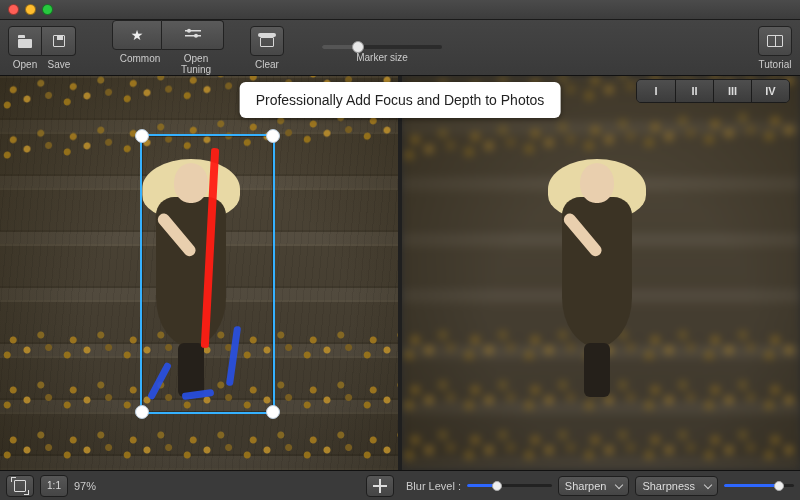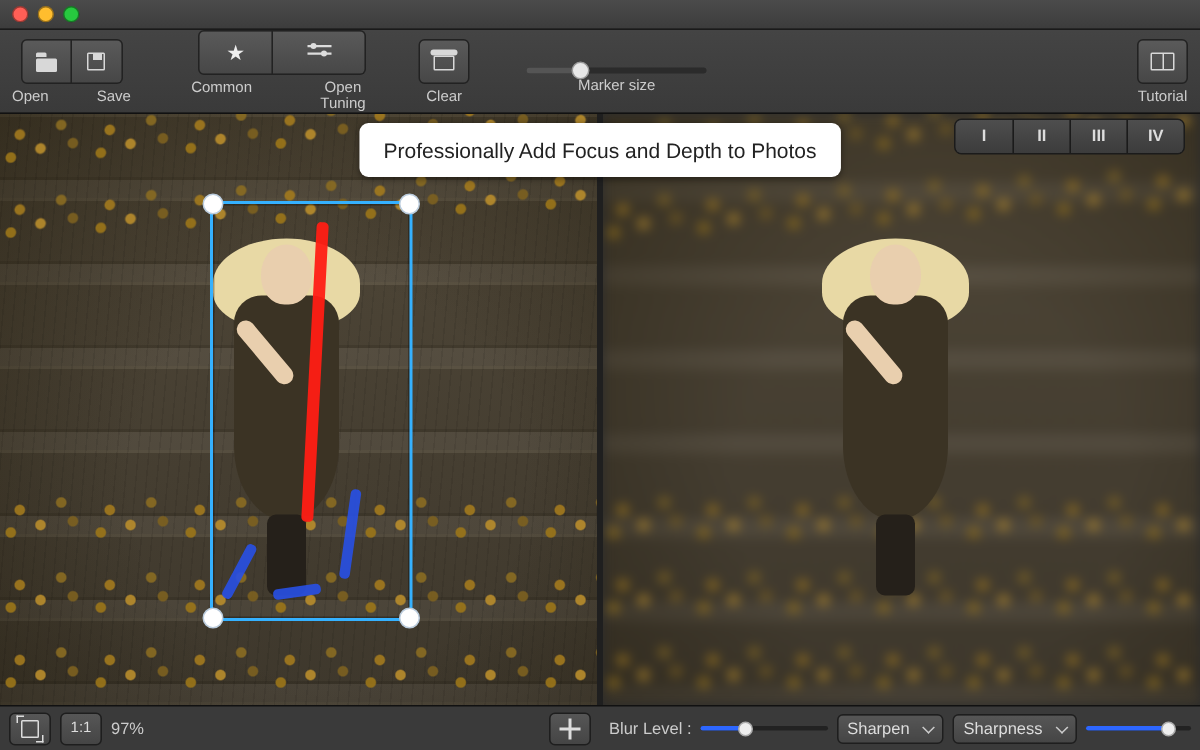--- a/index.html
+++ b/index.html
@@ -15,21 +15,21 @@
   
   .toolbar { height: 56px; background: linear-gradient(#444,#3a3a3a); border-bottom: 1px solid #111; display: flex; align-items: center; padding: 4px 8px; gap: 10px; }
   .tgroup { display: flex; flex-direction: column; align-items: center; }
   .btnrow { display: flex; }
   .tbtn { height: 30px; min-width: 34px; background: linear-gradient(#5a5a5a,#474747); border: 1px solid #222; color:#d8d8d8; display:flex; align-items:center; justify-content:center; font-size: 10px; }
   .tbtn:first-child{border-top-left-radius:4px;border-bottom-left-radius:4px;}
   .tbtn:last-child{border-top-right-radius:4px;border-bottom-right-radius:4px;}
   .tbtn + .tbtn { border-left: none; }
   .tbtn.single{border-radius:4px;}
   .tlabel { font-size: 10px; color: #ccc; margin-top: 3px; text-align:center;}
-  .tlabel.split { display:flex; width:100%;gap:32px; }
+  .tlabel.split { display:flex; width:100%; }
   .tlabel.split span { flex:1; text-align:center; }
 
   .ico { width:16px; height:16px; display:inline-block; position:relative; }
   .ico-open::before,.ico-open::after{content:"";position:absolute;}
   .ico-open::before{width:14px;height:9px;background:#d8d8d8;border-radius:1px;bottom:1px;left:1px;}
   .ico-open::after{width:7px;height:3px;background:#d8d8d8;border-radius:1px 1px 0 0;top:2px;left:1px;}
   .ico-save{border:1.5px solid #d8d8d8;width:12px;height:12px;border-radius:1px;}
   .ico-save::after{content:"";position:absolute;width:6px;height:4px;background:#d8d8d8;top:0;left:3px;}
   .ico-star{color:#eee;font-size:14px;line-height:1;}
   .tri{width:0;height:0;border-left:7px solid transparent;border-right:7px solid transparent;border-bottom:12px solid;}

